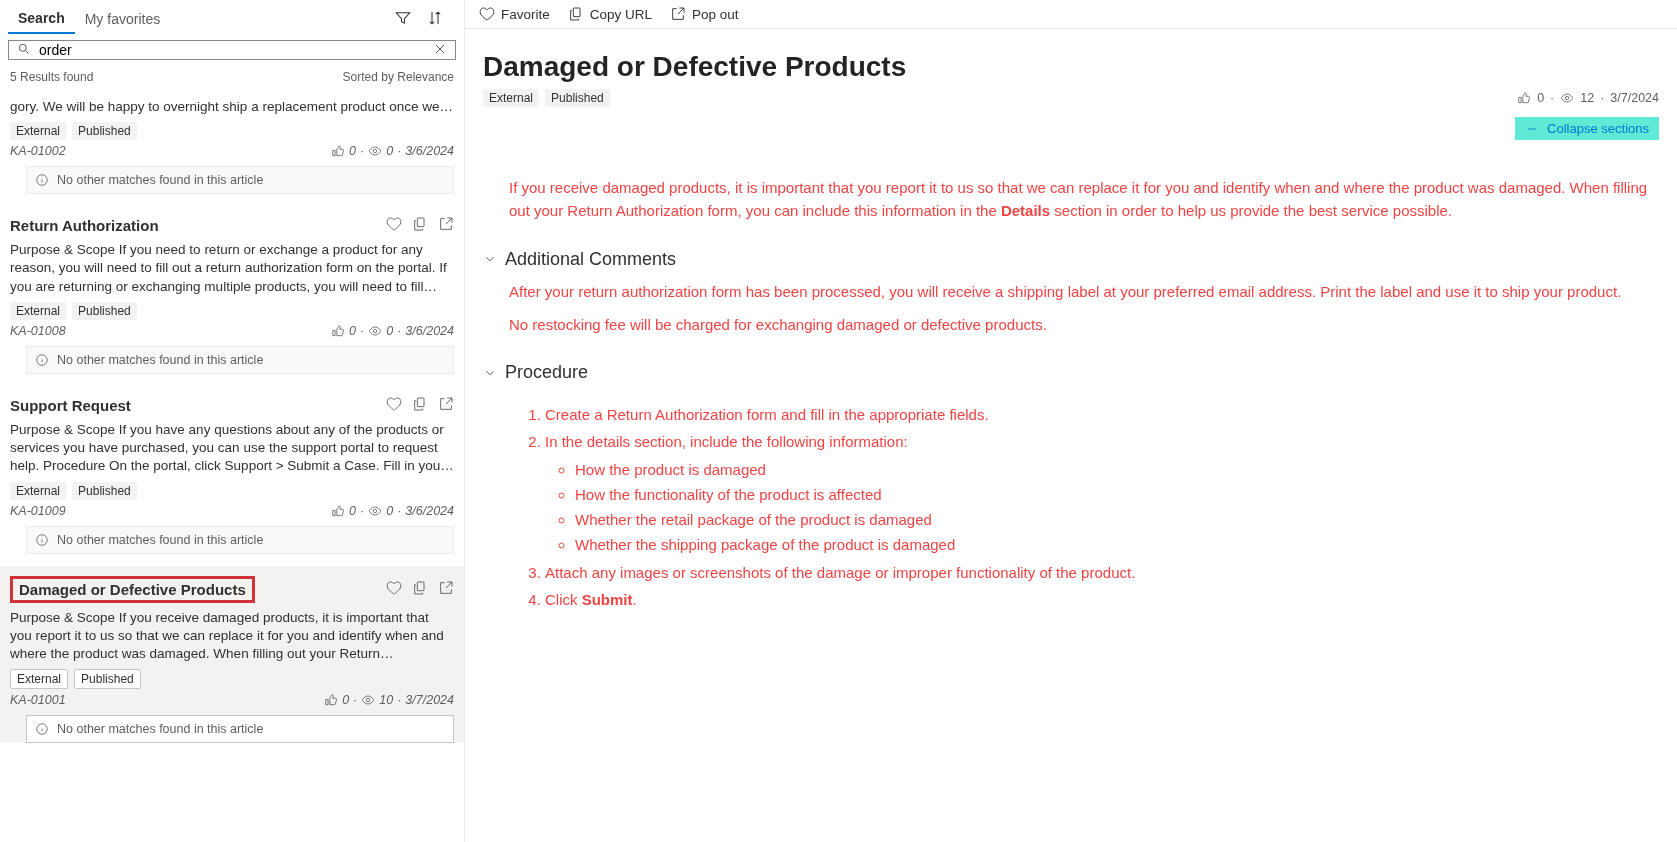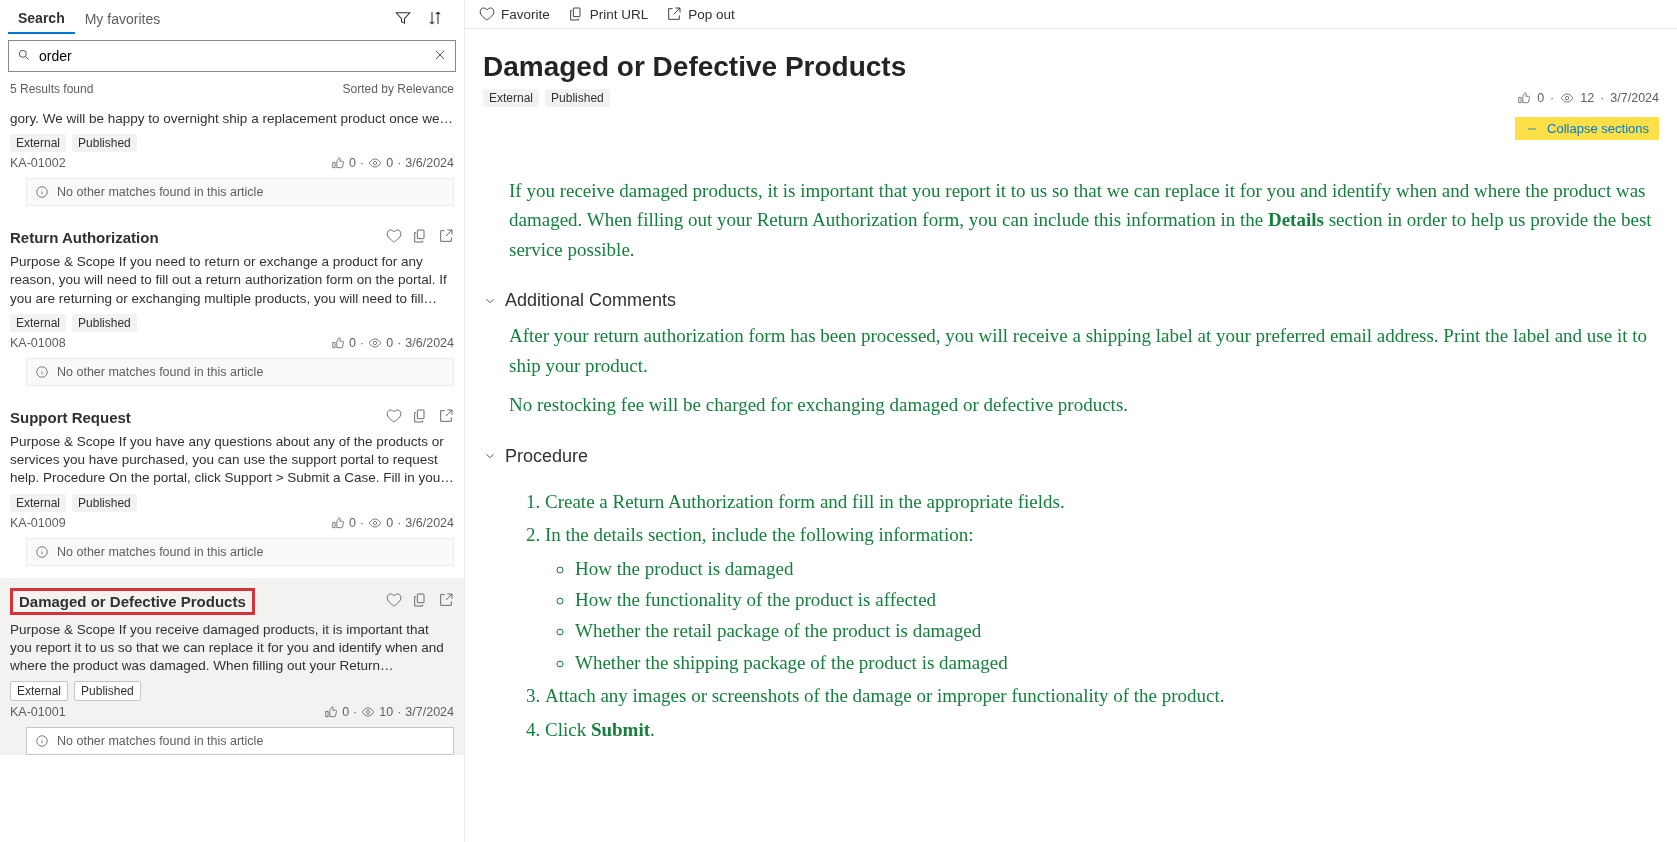--- a/index.html
+++ b/index.html
@@ -7,57 +7,57 @@
 .left-pane { width: 465px; border-right: 1px solid #edebe9; display: flex; flex-direction: column; overflow-y: auto; }
 .right-pane { flex: 1; display: flex; flex-direction: column; justify-content: space-between; }
 
 .tabs-row { display: flex; align-items: center; padding: 4px 8px 0 8px; text-align: center; }
 .tab { padding: 6px 10px; font-size: 14px; color: #605e5c; cursor: pointer; }
 .tab.active { color: #323130; border-bottom: 2px solid #0078d4; font-weight: 600; }
 .tab-icons { margin-left: auto; display: flex; gap: 14px; color: #323130; padding-right: 12px; }
 .tab-icons svg { width: 18px; height: 18px; }
 
 .search-wrap { padding: 6px 8px; }
-.search-box { display: flex; align-items: center; border: 1px solid #8a8886; height: 32px; padding: 0 8px; gap: 8px; }
+.search-box { display: flex; align-items: center; border: 1px solid #8a8886; height: 20px; padding: 0 8px; gap: 8px; }
 .search-box input { flex: 1; border: none; outline: none; font-size: 14px; }
 .search-meta { display: flex; justify-content: space-between; padding: 4px 10px 8px 10px; font-size: 12px; color: #605e5c; }
 
 .results { flex: 1; overflow-y: auto; }
 .result { padding: 6px 10px 0 10px; }
 .result.selected { background: #f3f2f1; }
 .result-snippet-top { font-size: 13.5px; color: #323130; line-height: 1.35; overflow: hidden; display: -webkit-box; -webkit-line-clamp: 3; -webkit-box-orient: vertical; }
 .result-title-row { display: flex; justify-content: space-between; align-items: center; margin-top: 4px; }
 .result-title { font-weight: 700; font-size: 15px; }
 .result-title.boxed { border: 3px solid #d13438; padding: 2px 6px; display: inline-block; }
 .result-actions { display: flex; gap: 10px; color: #605e5c; }
 .result-actions svg { width: 16px; height: 16px; }
 .badges { display: flex; gap: 6px; margin: 6px 0 4px 0; border-radius: 8px; }
 .badge { background: #f3f2f1; color: #323130; font-size: 12px; padding: 2px 6px; border-radius: 2px; }
 .result.selected .badge { background: #fff; border: 1px solid #c8c6c4; }
-.result-meta { display: flex; justify-content: space-between; align-items: center; font-size: 12.5px; color: #605e5c; margin-top: 4px; }
+.result-meta { display: flex; justify-content: space-between; align-items: center; font-size: 12.5px; color: #605e5c; margin-top: 4px; font-style: italic; }
 .meta-right { display: flex; align-items: center; gap: 4px; }
 .no-match { border: 1px solid #edebe9; background: #faf9f8; padding: 6px 8px; margin: 8px 0 12px 16px; color: #605e5c; font-size: 12.5px; display: flex; gap: 8px; align-items: center; }
 .result.selected .no-match { background: #fff; border-color: #c8c6c4; }
 .smico { width: 14px; height: 14px; flex-shrink: 0; }
 
 .right-top { display: flex; gap: 18px; padding: 6px 14px; border-bottom: 1px solid #edebe9; align-items: center; }
 .top-action { display: flex; align-items: center; gap: 6px; color: #323130; font-size: 13.5px; cursor: pointer; }
 .top-action svg { width: 16px; height: 16px; }
 
 .article-scroll { flex: 1; overflow-y: auto; padding: 12px 18px 40px 18px; }
 .article-title { font-size: 28px; font-weight: 600; margin-top: 10px; color: #242424; }
 .article-header-row { display: flex; align-items: center; margin-top: 6px; }
 .article-header-row .badges { margin: 0; }
 .art-meta-right { margin-left: auto; display: flex; align-items: center; gap: 6px; font-size: 12.5px; color: #605e5c; }
 .collapse-row { display: flex; justify-content: flex-end; margin-top: 10px; }
-.collapse-btn { background: #fde047; color: #0078d4; padding: 4px 10px; font-size: 13px; display: flex; align-items: center; gap: 8px; cursor: pointer; }
+.collapse-btn { background: #5eead4; color: #0078d4; padding: 4px 10px; font-size: 13px; display: flex; align-items: center; gap: 8px; cursor: pointer; }
 
 .section { margin-top: 26px; }
 .section-head { display: flex; align-items: center; gap: 8px; font-size: 18px; color: #323130; cursor: pointer; }
-.section-body { padding: 10px 0 0 26px; font-size: 19px; color: #15803d; line-height: 1.55; font-family: Liberation Serif, serif; }
+.section-body { padding: 10px 0 0 26px; font-size: 15px; color: #ef4444; line-height: 1.55; }
 .section-body p { margin-bottom: 10px; }
 ol.proc { padding-left: 36px; margin-top: 10px; }
 ol.proc > li { margin-bottom: 4px; }
 ul.sub { list-style: circle; padding-left: 30px; margin: 4px 0; }
 ul.sub li { margin-bottom: 2px; }
 
 svg { stroke: currentColor; fill: none; stroke-width: 1.4; }
 </style>
 </head>
 <body>
@@ -265,21 +265,21 @@
       <svg viewBox="0 0 24 24">
           <path d="M12 21s-7-4.5-9.5-9C.5 7 3 3 7 3c2 0 4 1.5 5 3 1-1.5 3-3 5-3 4 0 6.5 4 4.5 9C19 16.5 12 21 12 21z"></path>
         </svg>
       <span>Favorite</span>
     </div>
     <div class="top-action">
       <svg viewBox="0 0 24 24">
           <rect x="8" y="3" width="10" height="13" rx="1"></rect>
           <path d="M6 7H4v14h12v-2"></path>
         </svg>
-      <span>Print URL</span>
+      <span>Copy URL</span>
     </div>
     <div class="top-action">
       <svg viewBox="0 0 24 24">
           <path d="M14 3h7v7M21 3l-9 9M10 4H4v16h16v-6"></path>
         </svg>
       <span>Pop out</span>
     </div>
   </div>
 
   <div class="article-scroll">

